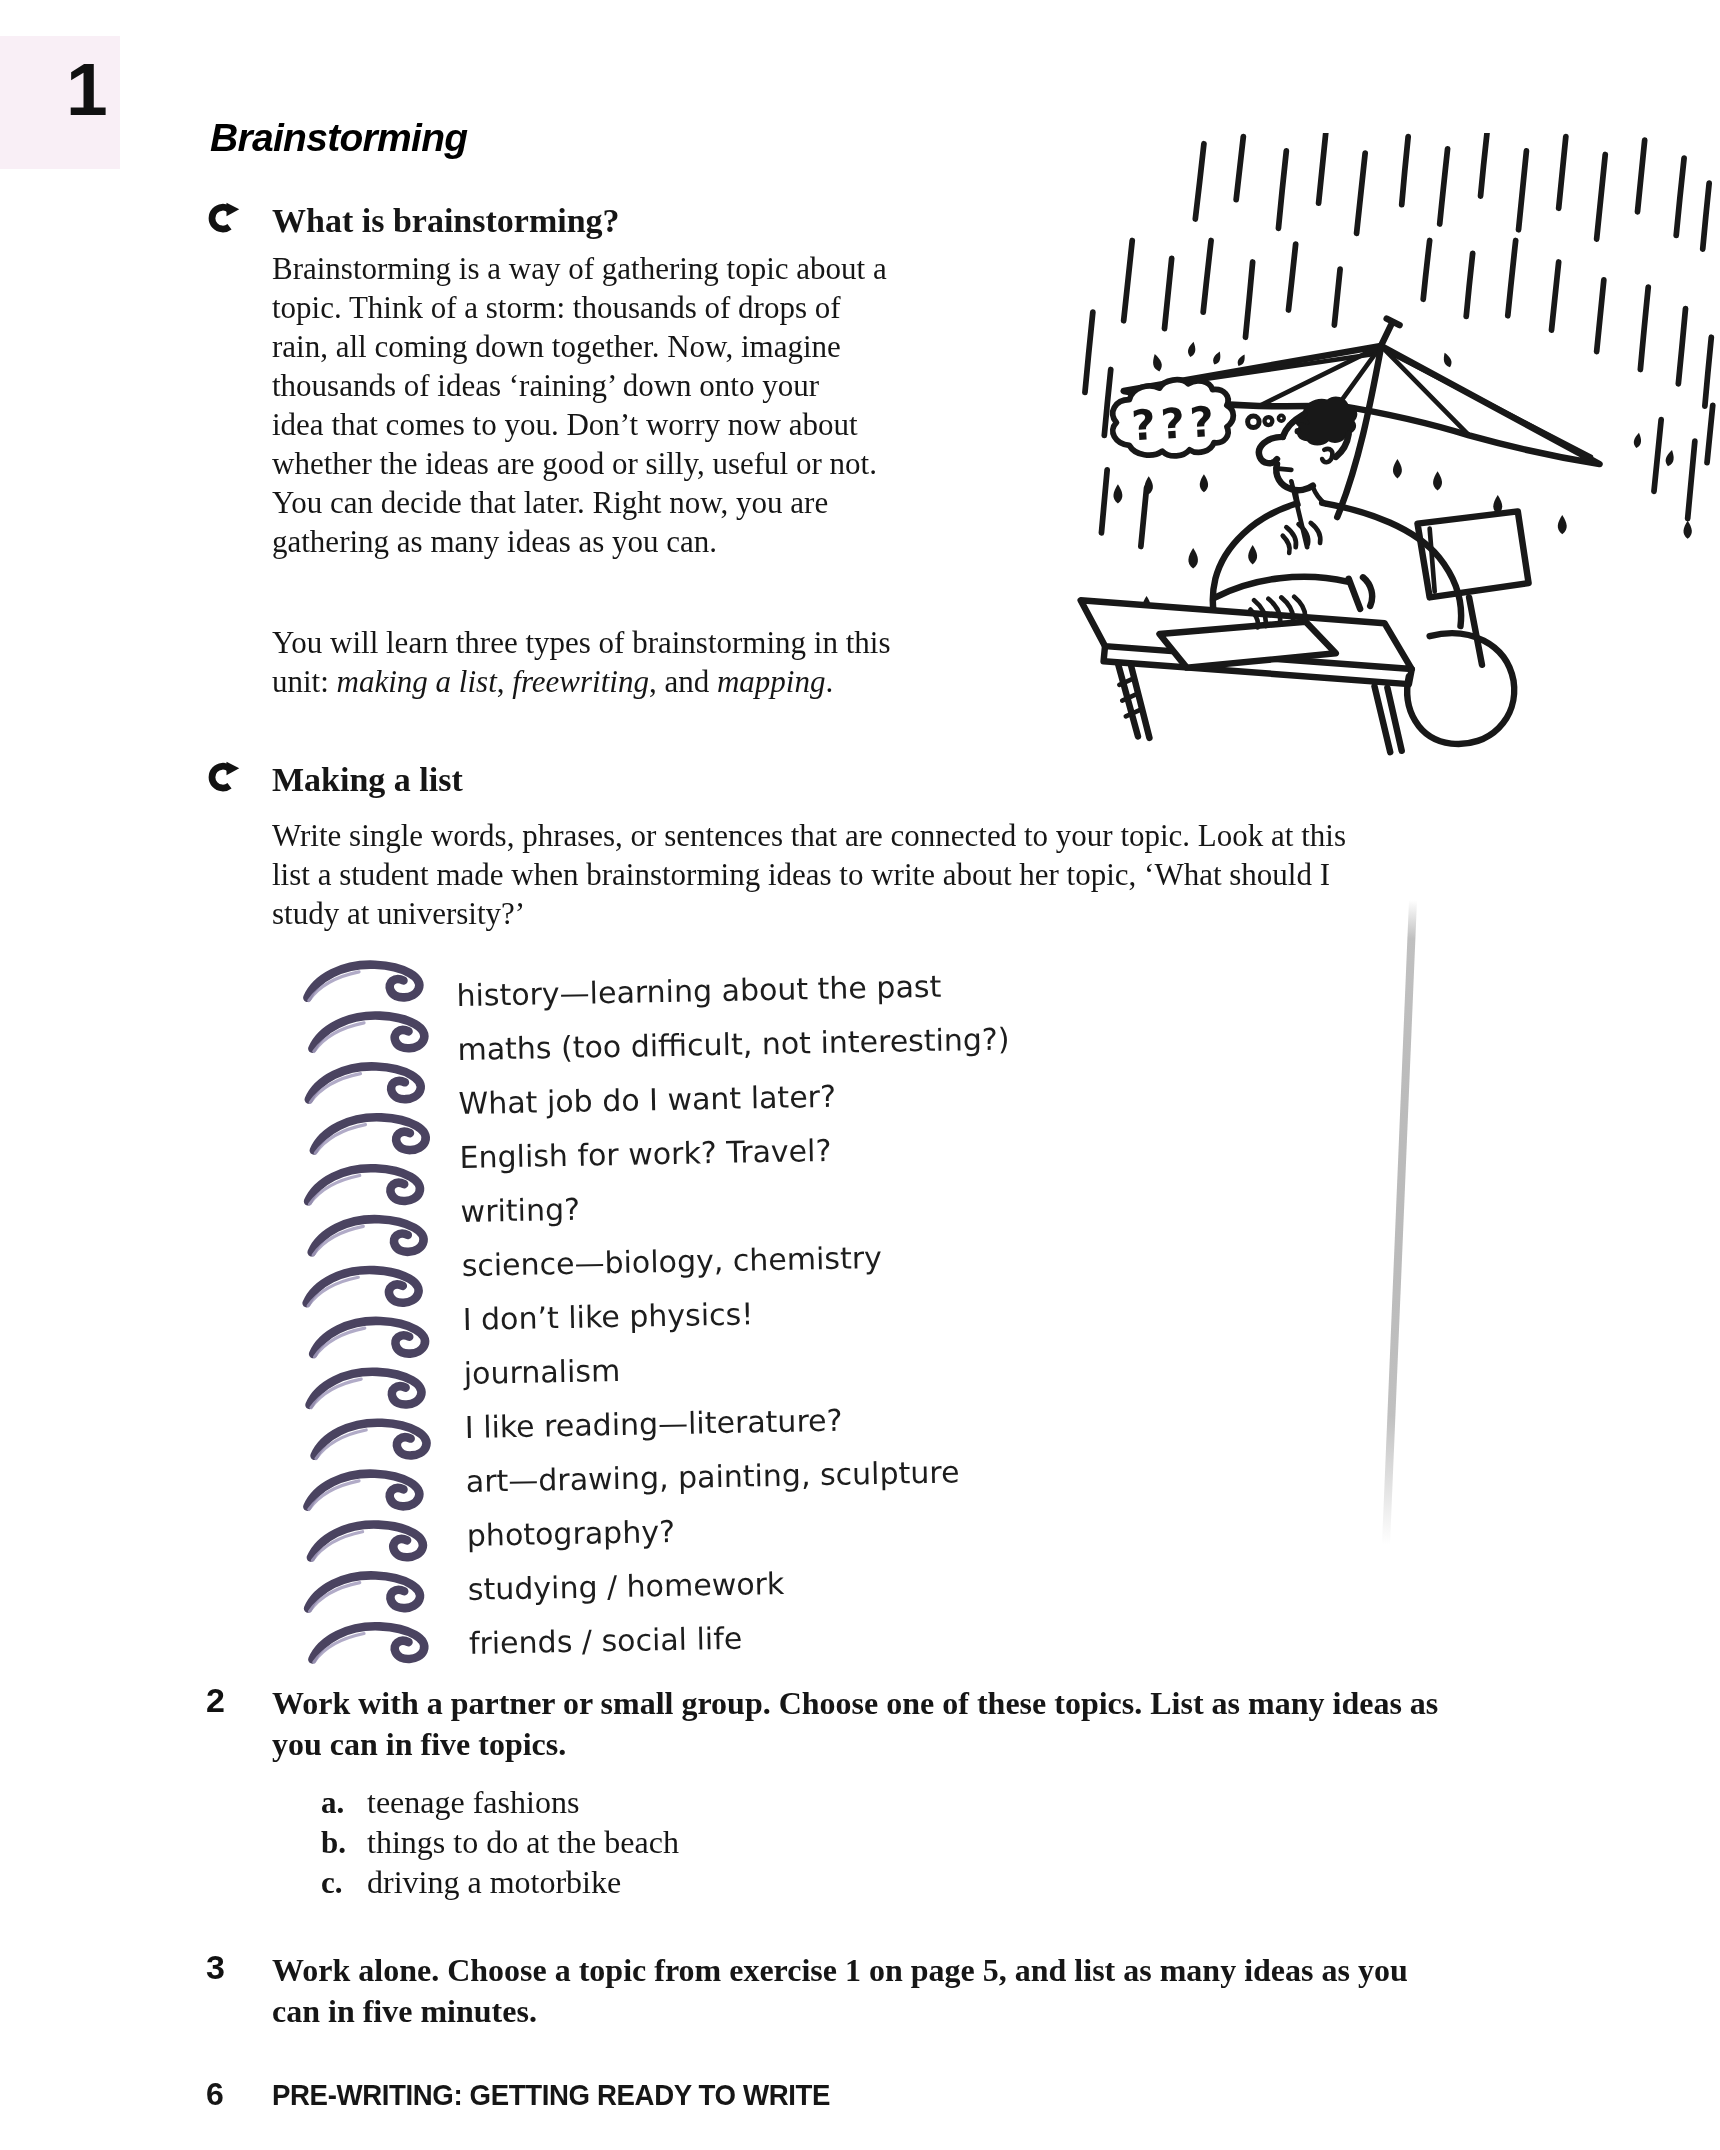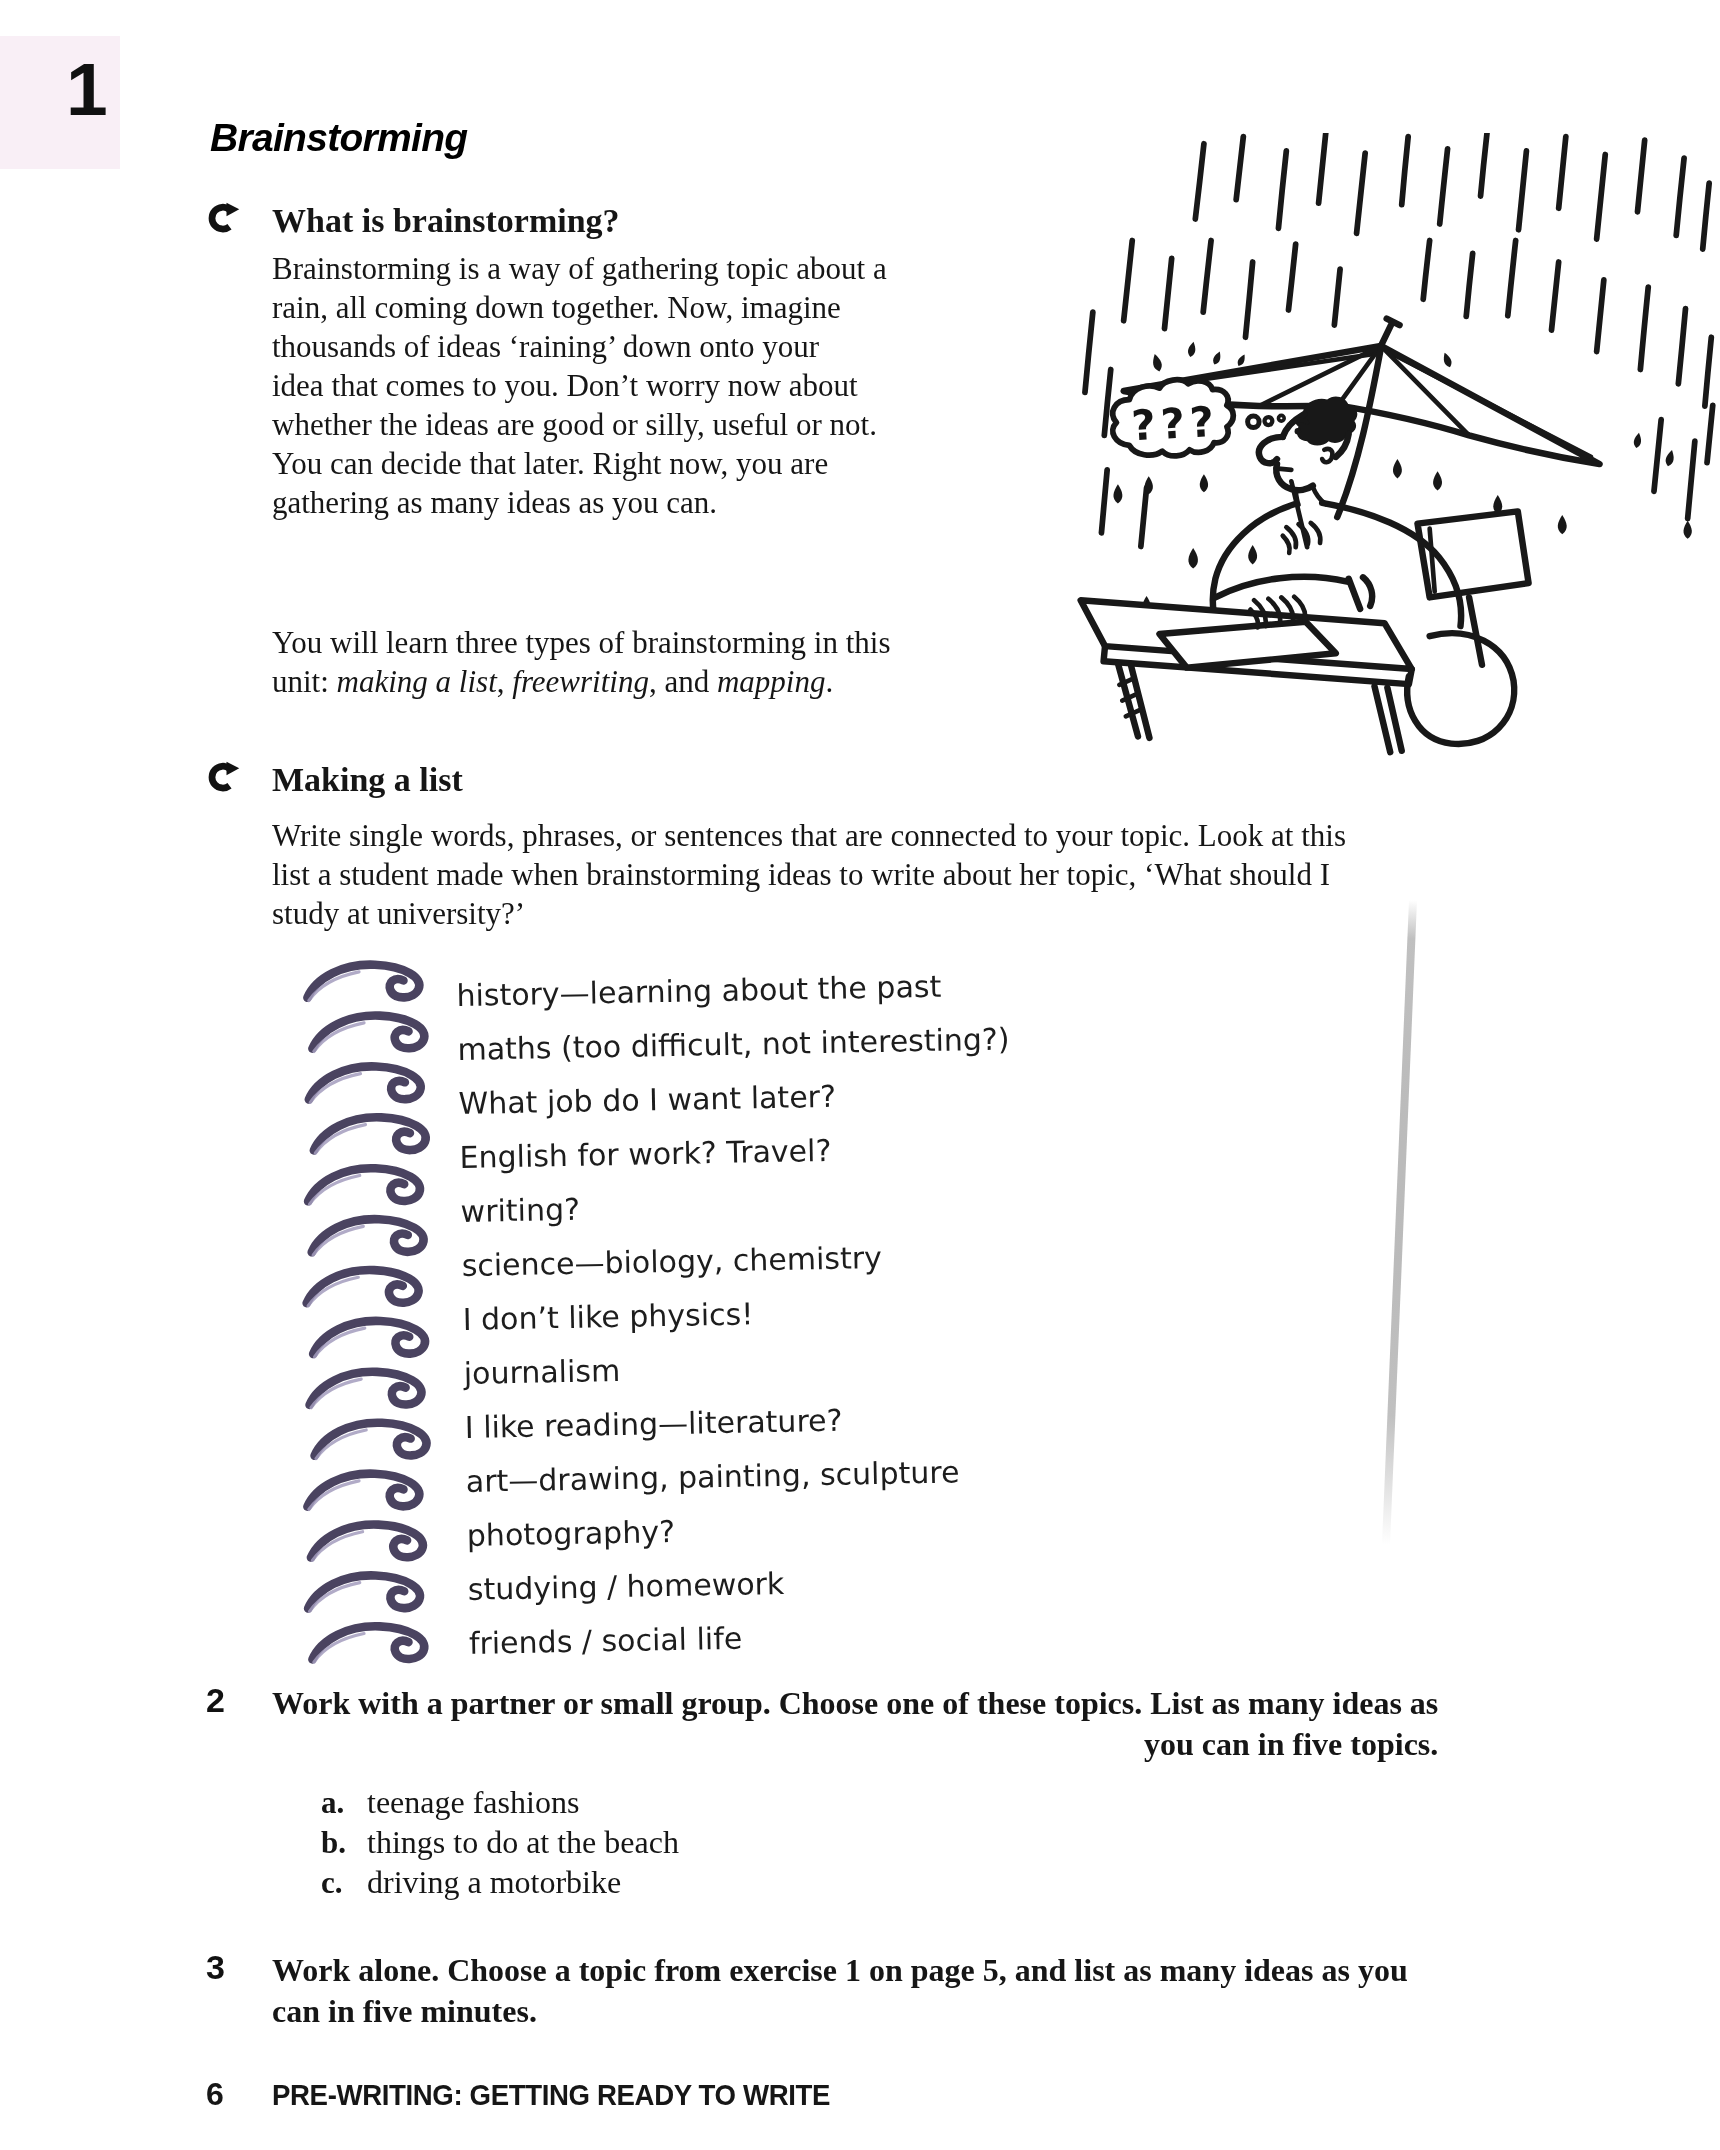--- a/index.html
+++ b/index.html
@@ -58,20 +58,21 @@
 <div class="abs" style="left:207px;top:202px;">
   <svg class="arrow-icon" viewBox="0 0 44 44">
     <path d="M30 10 A 14.5 14.5 0 1 0 30 33" fill="none" stroke="#121212" stroke-width="9"></path>
     <polygon points="26,1 43,9.5 26,19" fill="#121212"></polygon>
   </svg>
 </div>
 <div class="abs heading" style="left:272px;top:201px;">What is brainstorming?</div>
 
 <div class="abs para" style="left:272px;top:249px;">
   <div>Brainstorming is a way of gathering topic about a</div>
+  <div>topic. Think of a storm: thousands of drops of</div>
   <div>rain, all coming down together. Now, imagine</div>
   <div>thousands of ideas ‘raining’ down onto your</div>
   <div>idea that comes to you. Don’t worry now about</div>
   <div>whether the ideas are good or silly, useful or not.</div>
   <div>You can decide that later. Right now, you are</div>
   <div>gathering as many ideas as you can.</div>
 </div>
 
 <div class="abs para" style="left:272px;top:623px;">
   <div>You will learn three types of brainstorming in this</div>
@@ -201,21 +202,21 @@
   <div>I don’t like physics!</div>
   <div>journalism</div>
   <div>I like reading—literature?</div>
   <div>art—drawing, painting, sculpture</div>
   <div>photography?</div>
   <div>studying / homework</div>
   <div>friends / social life</div>
 </div>
 
 <div class="abs ex-num" style="left:206px;top:1680px;">2</div>
-<div class="abs ex-text" style="left:272px;top:1683px;text-align:right;">
+<div class="abs ex-text" style="left:272px;top:1683px;">
   <div>Work with a partner or small group. Choose one of these topics. List as many ideas as</div>
   <div>you can in five topics.</div>
 </div>
 <div class="abs options" style="left:321px;top:1782px;">
   <div class="option">
     <span class="lbl">a.</span>
     <span class="txt">teenage fashions</span>
   </div>
   <div class="option">
     <span class="lbl">b.</span>

